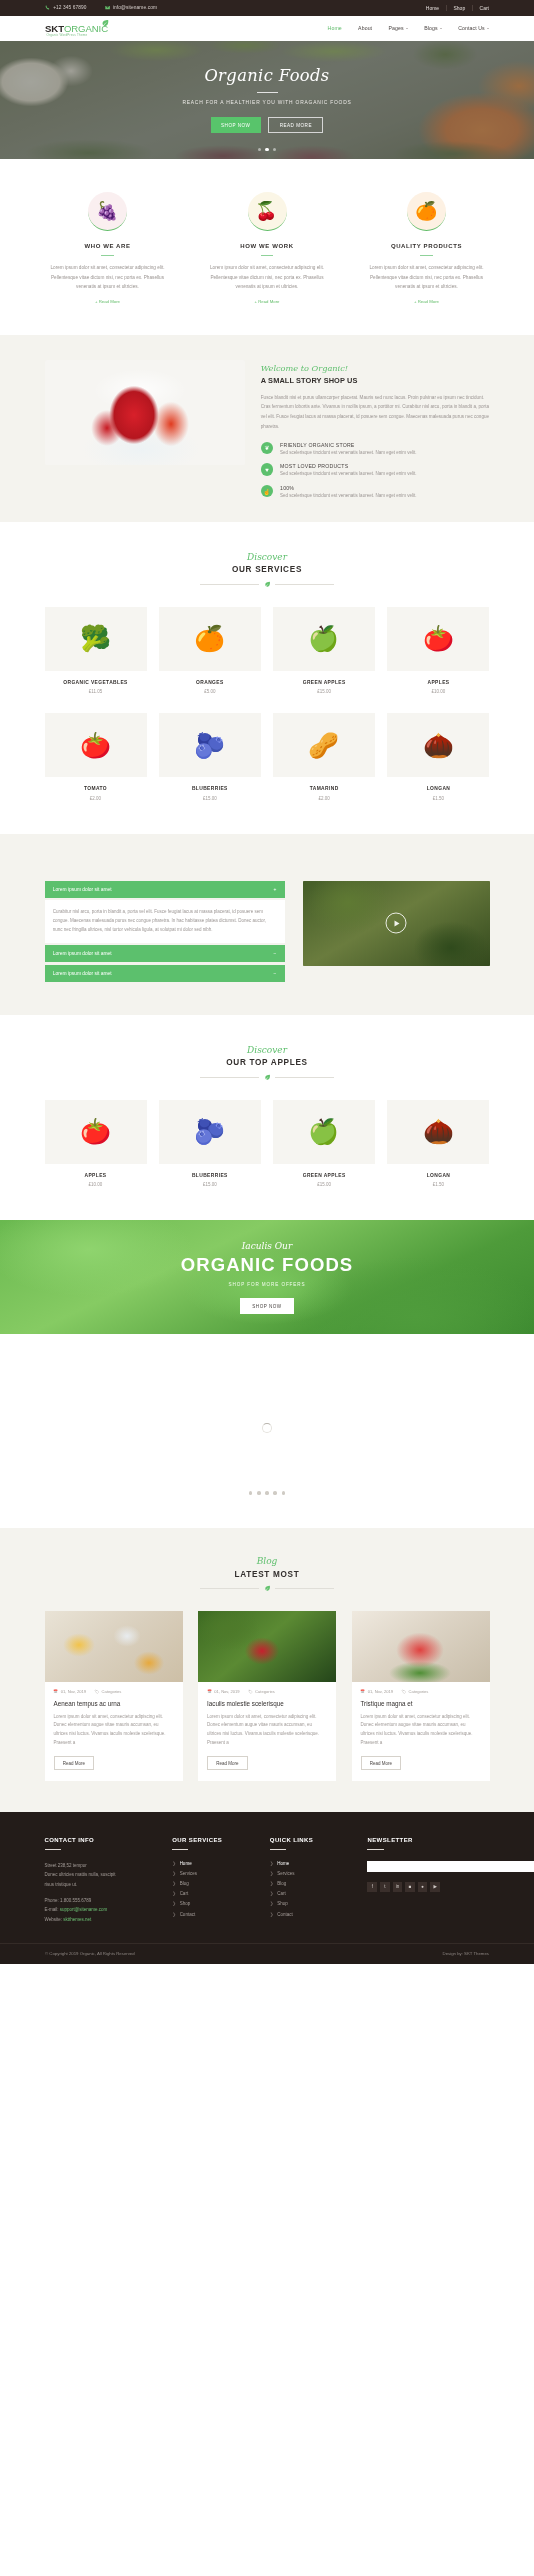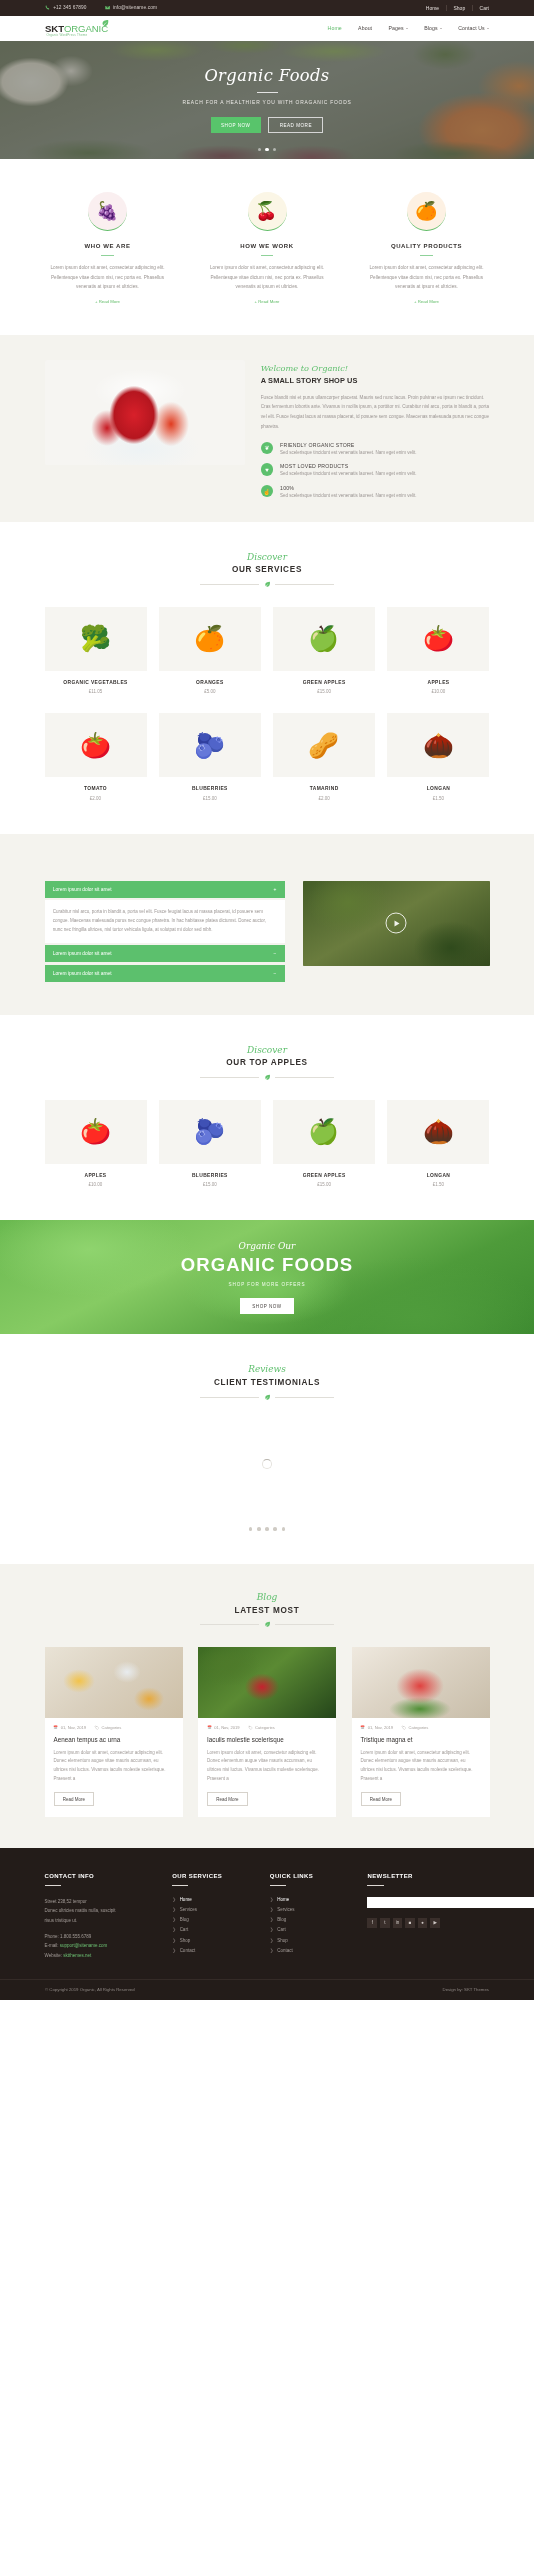--- a/index.html
+++ b/index.html
@@ -543,40 +543,29 @@
             </div>
           <div class="p-name">LONGAN</div>
           <div class="p-price">£1.50</div>
         </div>
       </div>
     </div>
   </div>
 
   <div class="cta">
     <div class="cta-in">
-      <div class="cta-script">Organic Our</div>
+      <div class="cta-script">Iaculis Our</div>
       <div class="cta-title">ORGANIC FOODS</div>
       <div class="cta-sub">SHOP FOR MORE OFFERS</div>
       <button class="cta-btn">SHOP NOW</button>
     </div>
   </div>
 
   <div class="testi">
     <div class="container">
-      <div class="sec-head">
-        <div class="sec-script">Reviews</div>
-        <div class="sec-title">CLIENT TESTIMONIALS</div>
-        <div class="sec-divider">
-          <span class="ln"></span>
-          <svg class="leaf-sm" viewBox="0 0 16 16">
-              <path d="M14 2C8 2 3 4 3 9c0 1.5.6 2.8 1.6 3.7C6 10 8.5 7.8 12 6.5 9.2 8.2 6.8 10.4 5.6 13.4c1 .4 2.1.5 3.2.3C13 12.9 15 7.5 14 2z" fill="#64c26f"></path>
-            </svg>
-          <span class="ln"></span>
-        </div>
-      </div>
       <div class="testi-body">
         <div class="spinner"></div>
       </div>
       <div class="testi-dots">
         <span class="tdot"></span>
         <span class="tdot"></span>
         <span class="tdot"></span>
         <span class="tdot"></span>
         <span class="tdot"></span>
       </div>

